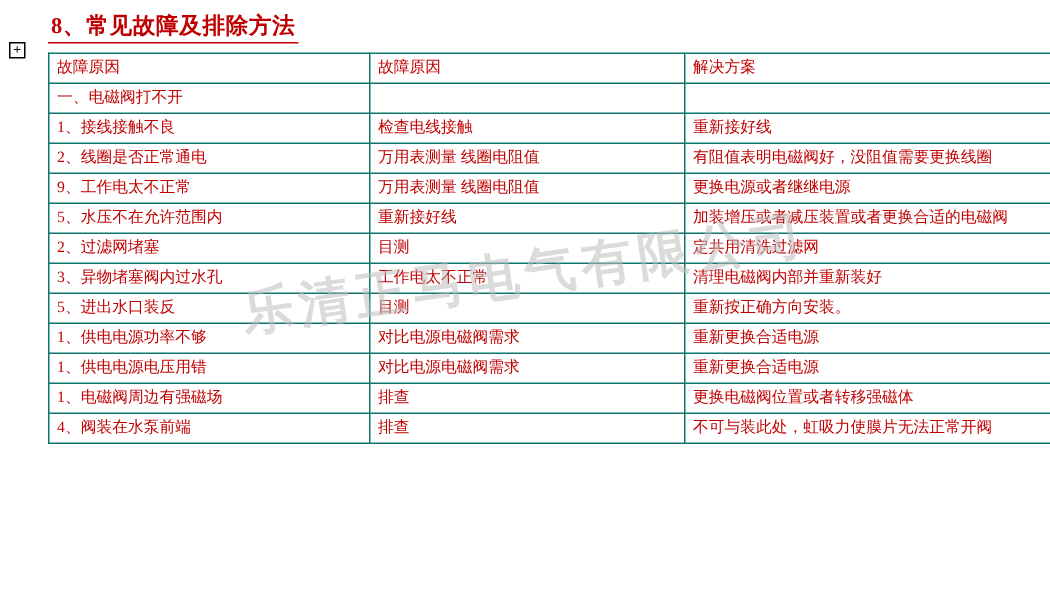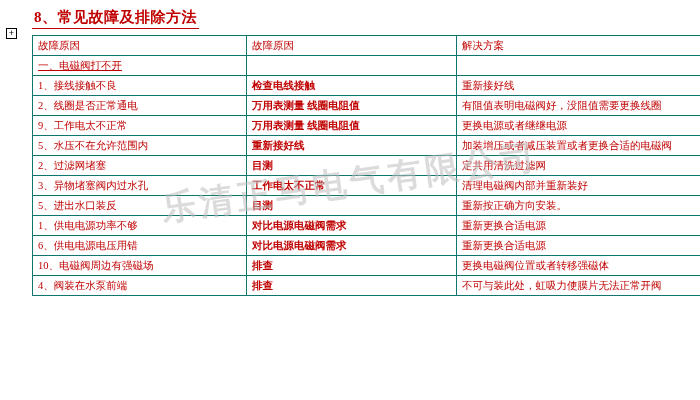--- a/index.html
+++ b/index.html
@@ -56,29 +56,28 @@
     border: 1px solid #0f766e;
     color: #c00000;
     font-family: "Liberation Serif", serif;
     font-size: 10.5px;
     line-height: 13px;
     padding: 3px 4px 3px 5px;
     vertical-align: top;
     background: transparent;
   }
   td.c0 { width: 204px; }
-  td.c1 { width: 200px; font-weight: bold; }
+  td.c1 { width: 200px; }
   td.c2 { width: 246px; }
   tr.header td {
     font-weight: normal;
     text-align: left;
   }
   tr.section td {
     font-weight: normal;
-    text-decoration: underline;
   }
   .sec-label {
     padding-left: 14px;
   }
   .watermark {
     position: absolute;
     left: 160px;
     top: 160px;
     font-family: "Liberation Serif", serif;
     font-size: 34px;
@@ -147,26 +146,26 @@
         <td class="c0">5、进出水口装反</td>
         <td class="c1">目测</td>
         <td class="c2">重新按正确方向安装。</td>
       </tr>
       <tr>
         <td class="c0">1、供电电源功率不够</td>
         <td class="c1">对比电源电磁阀需求</td>
         <td class="c2">重新更换合适电源</td>
       </tr>
       <tr>
-        <td class="c0">6、供电电源电压用错</td>
+        <td class="c0">1、供电电源电压用错</td>
         <td class="c1">对比电源电磁阀需求</td>
         <td class="c2">重新更换合适电源</td>
       </tr>
       <tr>
-        <td class="c0">10、电磁阀周边有强磁场</td>
+        <td class="c0">1、电磁阀周边有强磁场</td>
         <td class="c1">排查</td>
         <td class="c2">更换电磁阀位置或者转移强磁体</td>
       </tr>
       <tr>
         <td class="c0">4、阀装在水泵前端</td>
         <td class="c1">排查</td>
         <td class="c2">不可与装此处，虹吸力使膜片无法正常开阀</td>
       </tr>
     </tbody>
   </table>

